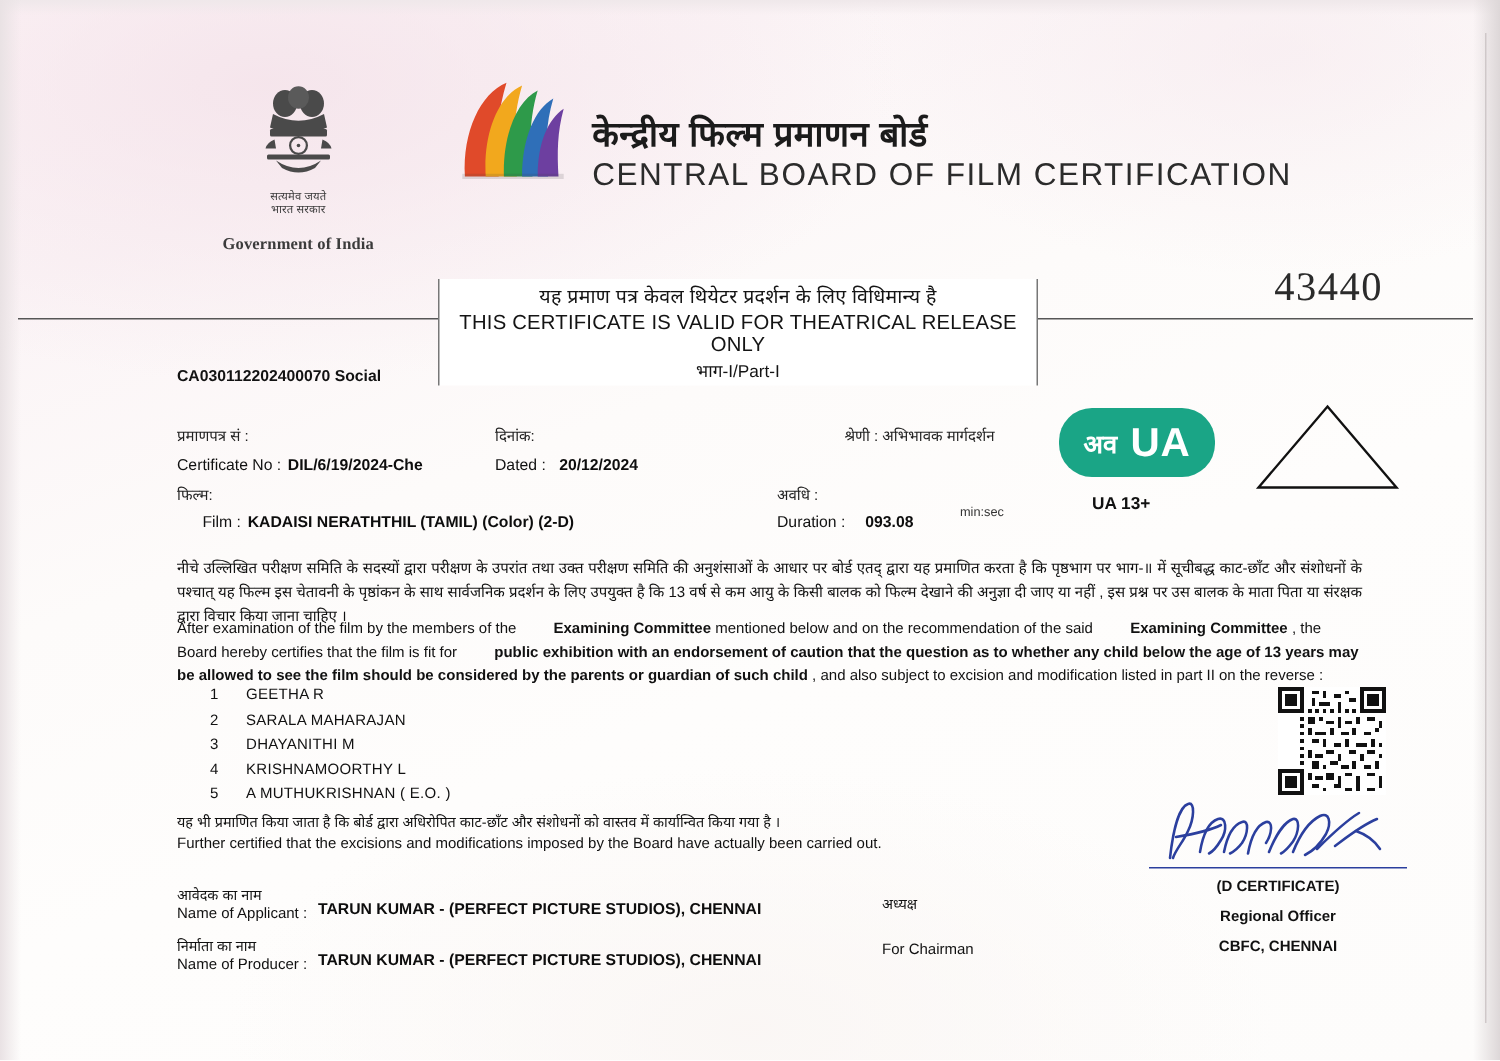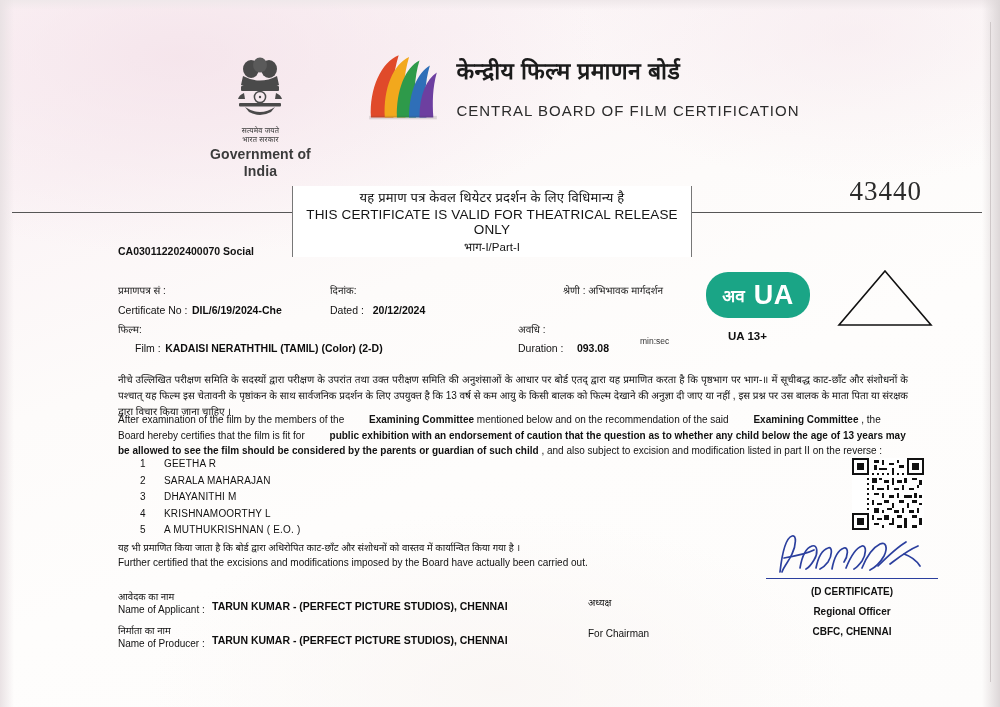--- a/index.html
+++ b/index.html
@@ -67,44 +67,44 @@
     position: relative;
     top: 4px;
   }
   #emblem-svg { display: block; margin: 0 auto; }
   .emblem-cap {
     font-size: 7.5px;
     color: #3b3b3b;
     line-height: 1.25;
     letter-spacing: .1px;
   }
-  .emblem-cap.bold { font-weight: bold; font-size: 14px; margin-top: 1px;}
+  .emblem-cap.bold { font-weight: bold; font-size: 11px; margin-top: 12px; font-family: Liberation Serif, serif;}
   #logo-block {
     display: flex;
-    align-items: center;
+    align-items: flex-end;
     margin-left: 44px;
     position: relative;
     top: 2px;
   }
   #cbfc-mark { width: 78px; height: 78px; }
   #cbfc-text {
     margin-left: 14px;
     line-height: 1.05;
   }
   #cbfc-hi {
     font-size: 23px;
     font-weight: bold;
     color: #1b1b1b;
     letter-spacing: .4px;
   }
   #cbfc-en {
-    font-size: 15px;
+    font-size: 21px;
     color: #2b2b2b;
     letter-spacing: 1.0px;
-    margin-top: 20px;
+    margin-top: 5px;
   }
 
   
   #rule-top {
     position: absolute;
     left: 12px; right: 18px; top: 212px;
     height: 1px;
     background: #565656;
   }
   #valid-box {

